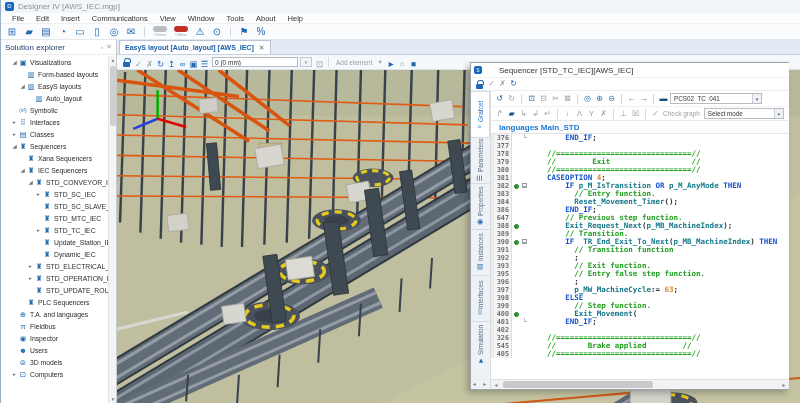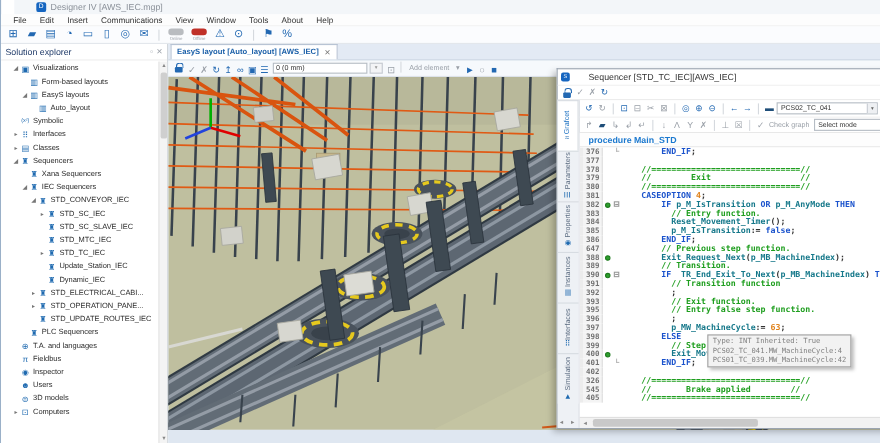--- a/index.html
+++ b/index.html
@@ -1,20 +1,20 @@
 <!DOCTYPE html>
 <html><head>
 <meta charset="utf-8">
 <style>
   * { margin:0; padding:0; box-sizing:border-box; }
   html,body { width:800px; height:403px; overflow:hidden; font-family:"Liberation Sans", sans-serif; background:#fff; }
   .app { position:relative; width:800px; height:403px; border-left:1px solid #9ab0c8; background:#fff; }
 
   
-  .titlebar { height:13px; background:#f3f6f9; display:flex; align-items:center; padding-left:20px;margin-left:12px; }
+  .titlebar { height:13px; background:#f3f6f9; display:flex; align-items:center; padding-left:4px; }
   .appicon { width:9px; height:9px; background:#1565c0; border-radius:2px; margin-right:4px; flex:none;
              color:#fff; font-size:6px; line-height:9px; text-align:center; }
   .titlebar .ttext { font-size:8px; color:#8a9099; }
   .menubar { height:11px; background:#fdfdfd; display:flex; align-items:center; padding-left:5px; border-bottom:1px solid #f0f0f0;}
   .menubar span { font-size:7.5px; color:#333; padding:0 6px; cursor:default; }
   .toolbar-main { height:16px; background:#fbfcfe; border-bottom:1px solid #e3e7ec; display:flex; align-items:center; padding-left:4px; gap:3px;}
 
   .ti { font-size:10px; line-height:14px; width:14px; text-align:center; display:inline-block; }
   .ti.sm { font-size:8.5px; width:11px; line-height:12px;}
   .blue { color:#2268b2; } .gray { color:#9aa0a8; } .navy { color:#1f4e79; }
@@ -25,21 +25,21 @@
   .pilllabel { font-size:4px; color:#9aa0a8; line-height:4px; margin-top:1px;}
 
   .lockic { display:inline-block; width:7px; height:5px; background:#2268b2; border-radius:1px; position:relative; margin:5px 3px 0 3px;}
   .lockic::before { content:""; position:absolute; top:-4px; left:1px; width:5px; height:4px;
                     border:1px solid #2268b2; border-bottom:none; border-radius:3px 3px 0 0; }
 
   
   .body { position:relative; display:flex; height:363px; }
 
   
-  .explorer { width:152px; flex:none; border-right:1px solid #c6ccd3; background:#fff; position:relative; }
+  .explorer { width:116px; flex:none; border-right:1px solid #c6ccd3; background:#fff; position:relative; }
   .exp-head { height:15px; display:flex; align-items:center; padding:0 4px; border-bottom:1px solid #eee;}
   .exp-head .htxt { font-size:8px; color:#1f3a68; flex:1; }
   .exp-head .hic { font-size:7px; color:#9aa0a8; margin-left:3px; }
   .tree { position:absolute; top:16px; bottom:0; left:0; right:8px; overflow:hidden; }
   .trow { height:12px; display:flex; align-items:center; white-space:nowrap; overflow:hidden; }
   .texp { width:7px; font-size:5.5px; color:#777; text-align:center; flex:none;}
   .ticon { width:10px; font-size:7.5px; color:#1f6ab0; text-align:center; flex:none; }
   .tlabel { font-size:6.8px; color:#2a2a2a; margin-left:2px; }
   .vscroll { position:absolute; top:16px; bottom:0; right:0; width:8px; background:#f4f4f4; border-left:1px solid #e4e4e4;}
   .vscroll .arr { position:absolute; left:0; width:8px; height:8px; font-size:5px; color:#888; text-align:center; line-height:8px;}
@@ -485,21 +485,21 @@
                   <span class="sep"></span>
                   <span class="ti sm gray">✓</span>
                 </span>
               <span class="cg-label">Check graph</span>
               <span class="combo" style="width:80px;">
                 <span class="cval">Select mode</span>
                 <span class="cbtn">▾</span>
               </span>
             </div>
             <div class="proc-head">
-              <span>procedure Main_STD</span>
+              <span>languages Main_STD</span>
             </div>
             <div class="codewrap" id="codewrap">
               <div class="cl">
                   <span class="lmargin"></span>
                   <span class="ln">376</span>
                   <span class="dotcol"></span>
                   <span class="foldcol">
                     <span class="foldend"></span>
                   </span>
                   <span class="code"><span class="st">        </span><span class="sk">END_IF</span><span class="st">;</span></span>
@@ -559,27 +559,20 @@
                 </div>
                 <div class="cl">
                   <span class="lmargin"></span>
                   <span class="ln">384</span>
                   <span class="dotcol"></span>
                   <span class="foldcol"></span>
                   <span class="code"><span class="st">          </span><span class="si">Reset_Movement_Timer</span><span class="st">();</span></span>
                 </div>
                 <div class="cl">
                   <span class="lmargin"></span>
-                  <span class="ln">385</span>
-                  <span class="dotcol"></span>
-                  <span class="foldcol"></span>
-                  <span class="code"><span class="st">          </span><span class="si">p_M_IsTransition</span><span class="st">:= </span><span class="sk">false</span><span class="st">;</span></span>
-                </div>
-                <div class="cl">
-                  <span class="lmargin"></span>
                   <span class="ln">386</span>
                   <span class="dotcol"></span>
                   <span class="foldcol"></span>
                   <span class="code"><span class="st">        </span><span class="sk">END_IF</span><span class="st">;</span></span>
                 </div>
                 <div class="cl">
                   <span class="lmargin"></span>
                   <span class="ln">647</span>
                   <span class="dotcol"></span>
                   <span class="foldcol"></span>
@@ -707,25 +700,20 @@
                   <span class="foldcol"></span>
                   <span class="code"><span class="st">    </span><span class="sc">//       Brake applied        //</span></span>
                 </div>
                 <div class="cl">
                   <span class="lmargin"></span>
                   <span class="ln">405</span>
                   <span class="dotcol"></span>
                   <span class="foldcol"></span>
                   <span class="code"><span class="st">    </span><span class="sc">//==============================//</span></span>
                 </div>
-                <div class="tooltip" id="tooltip">
-                  <div>Type: INT Inherited: True</div>
-                  <div>PCS02_TC_041.MW_MachineCycle:4</div>
-                  <div>PCS01_TC_039.MW_MachineCycle:42</div>
-                </div>
             </div>
             <div class="hscroll">
               <span class="arr" style="left:0">◄</span>
               <span class="arr" style="right:0">►</span>
               <span class="thumb"></span>
             </div>
           </div>
         </div>
       </div>
 

